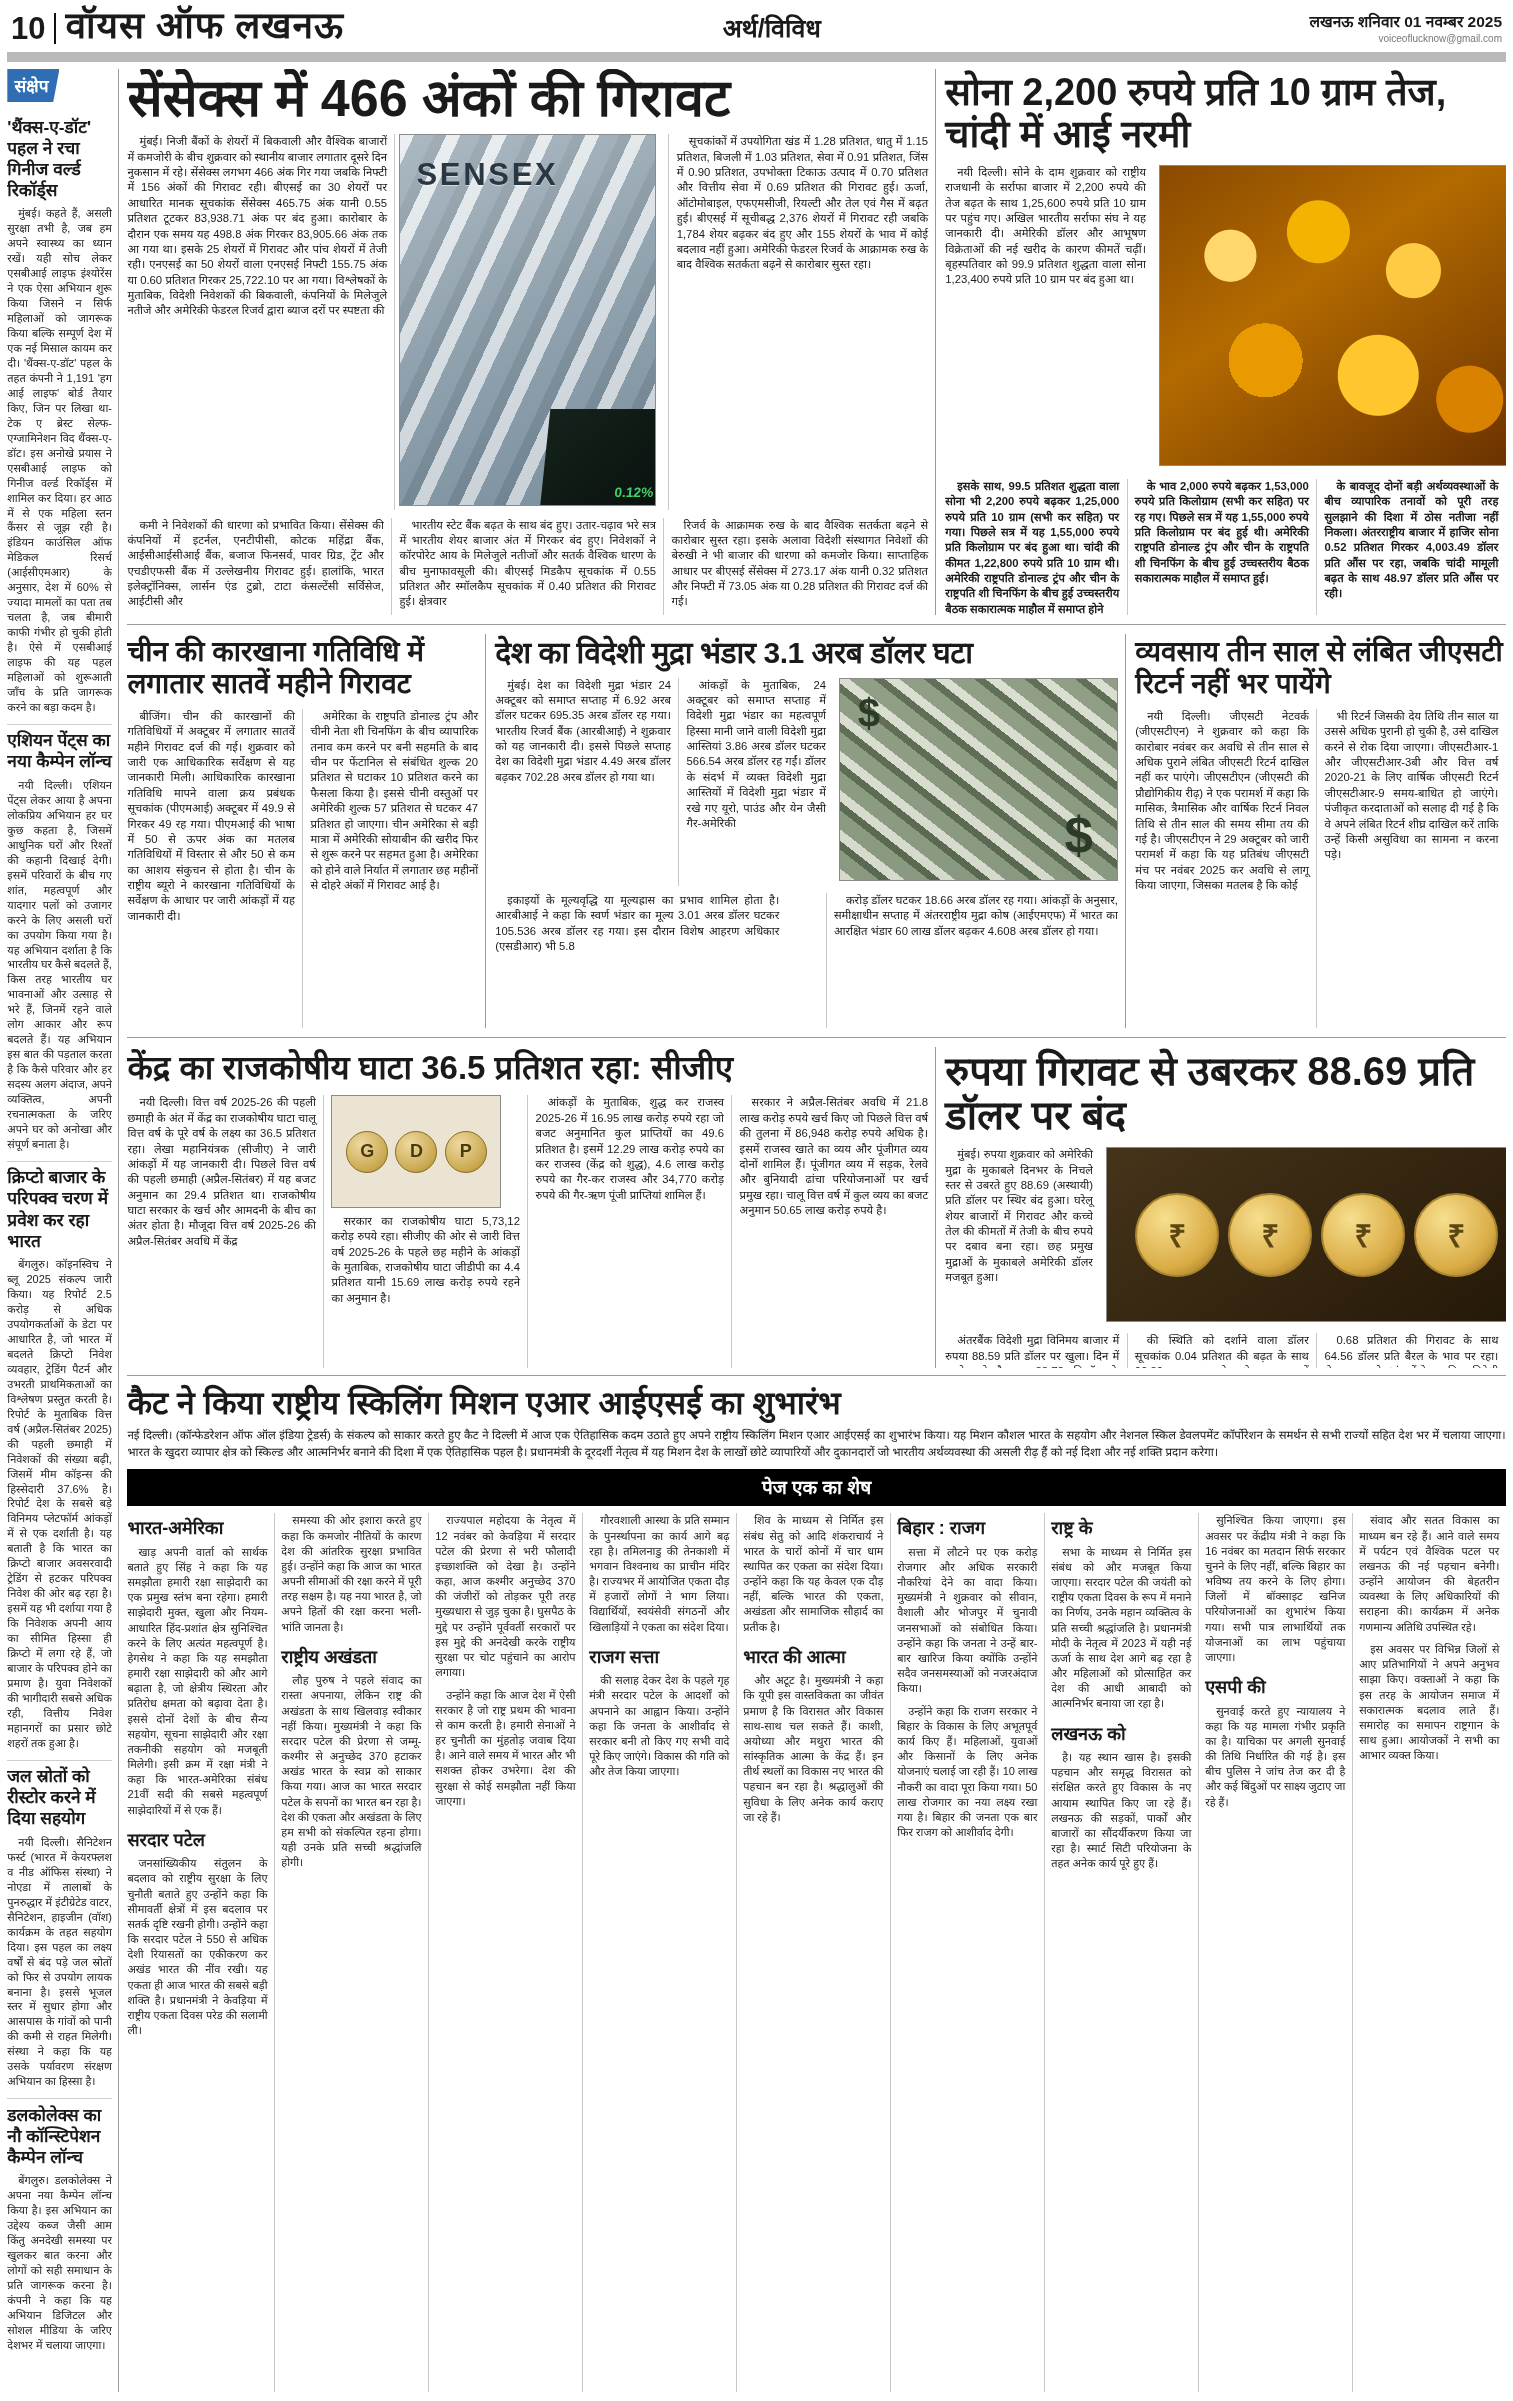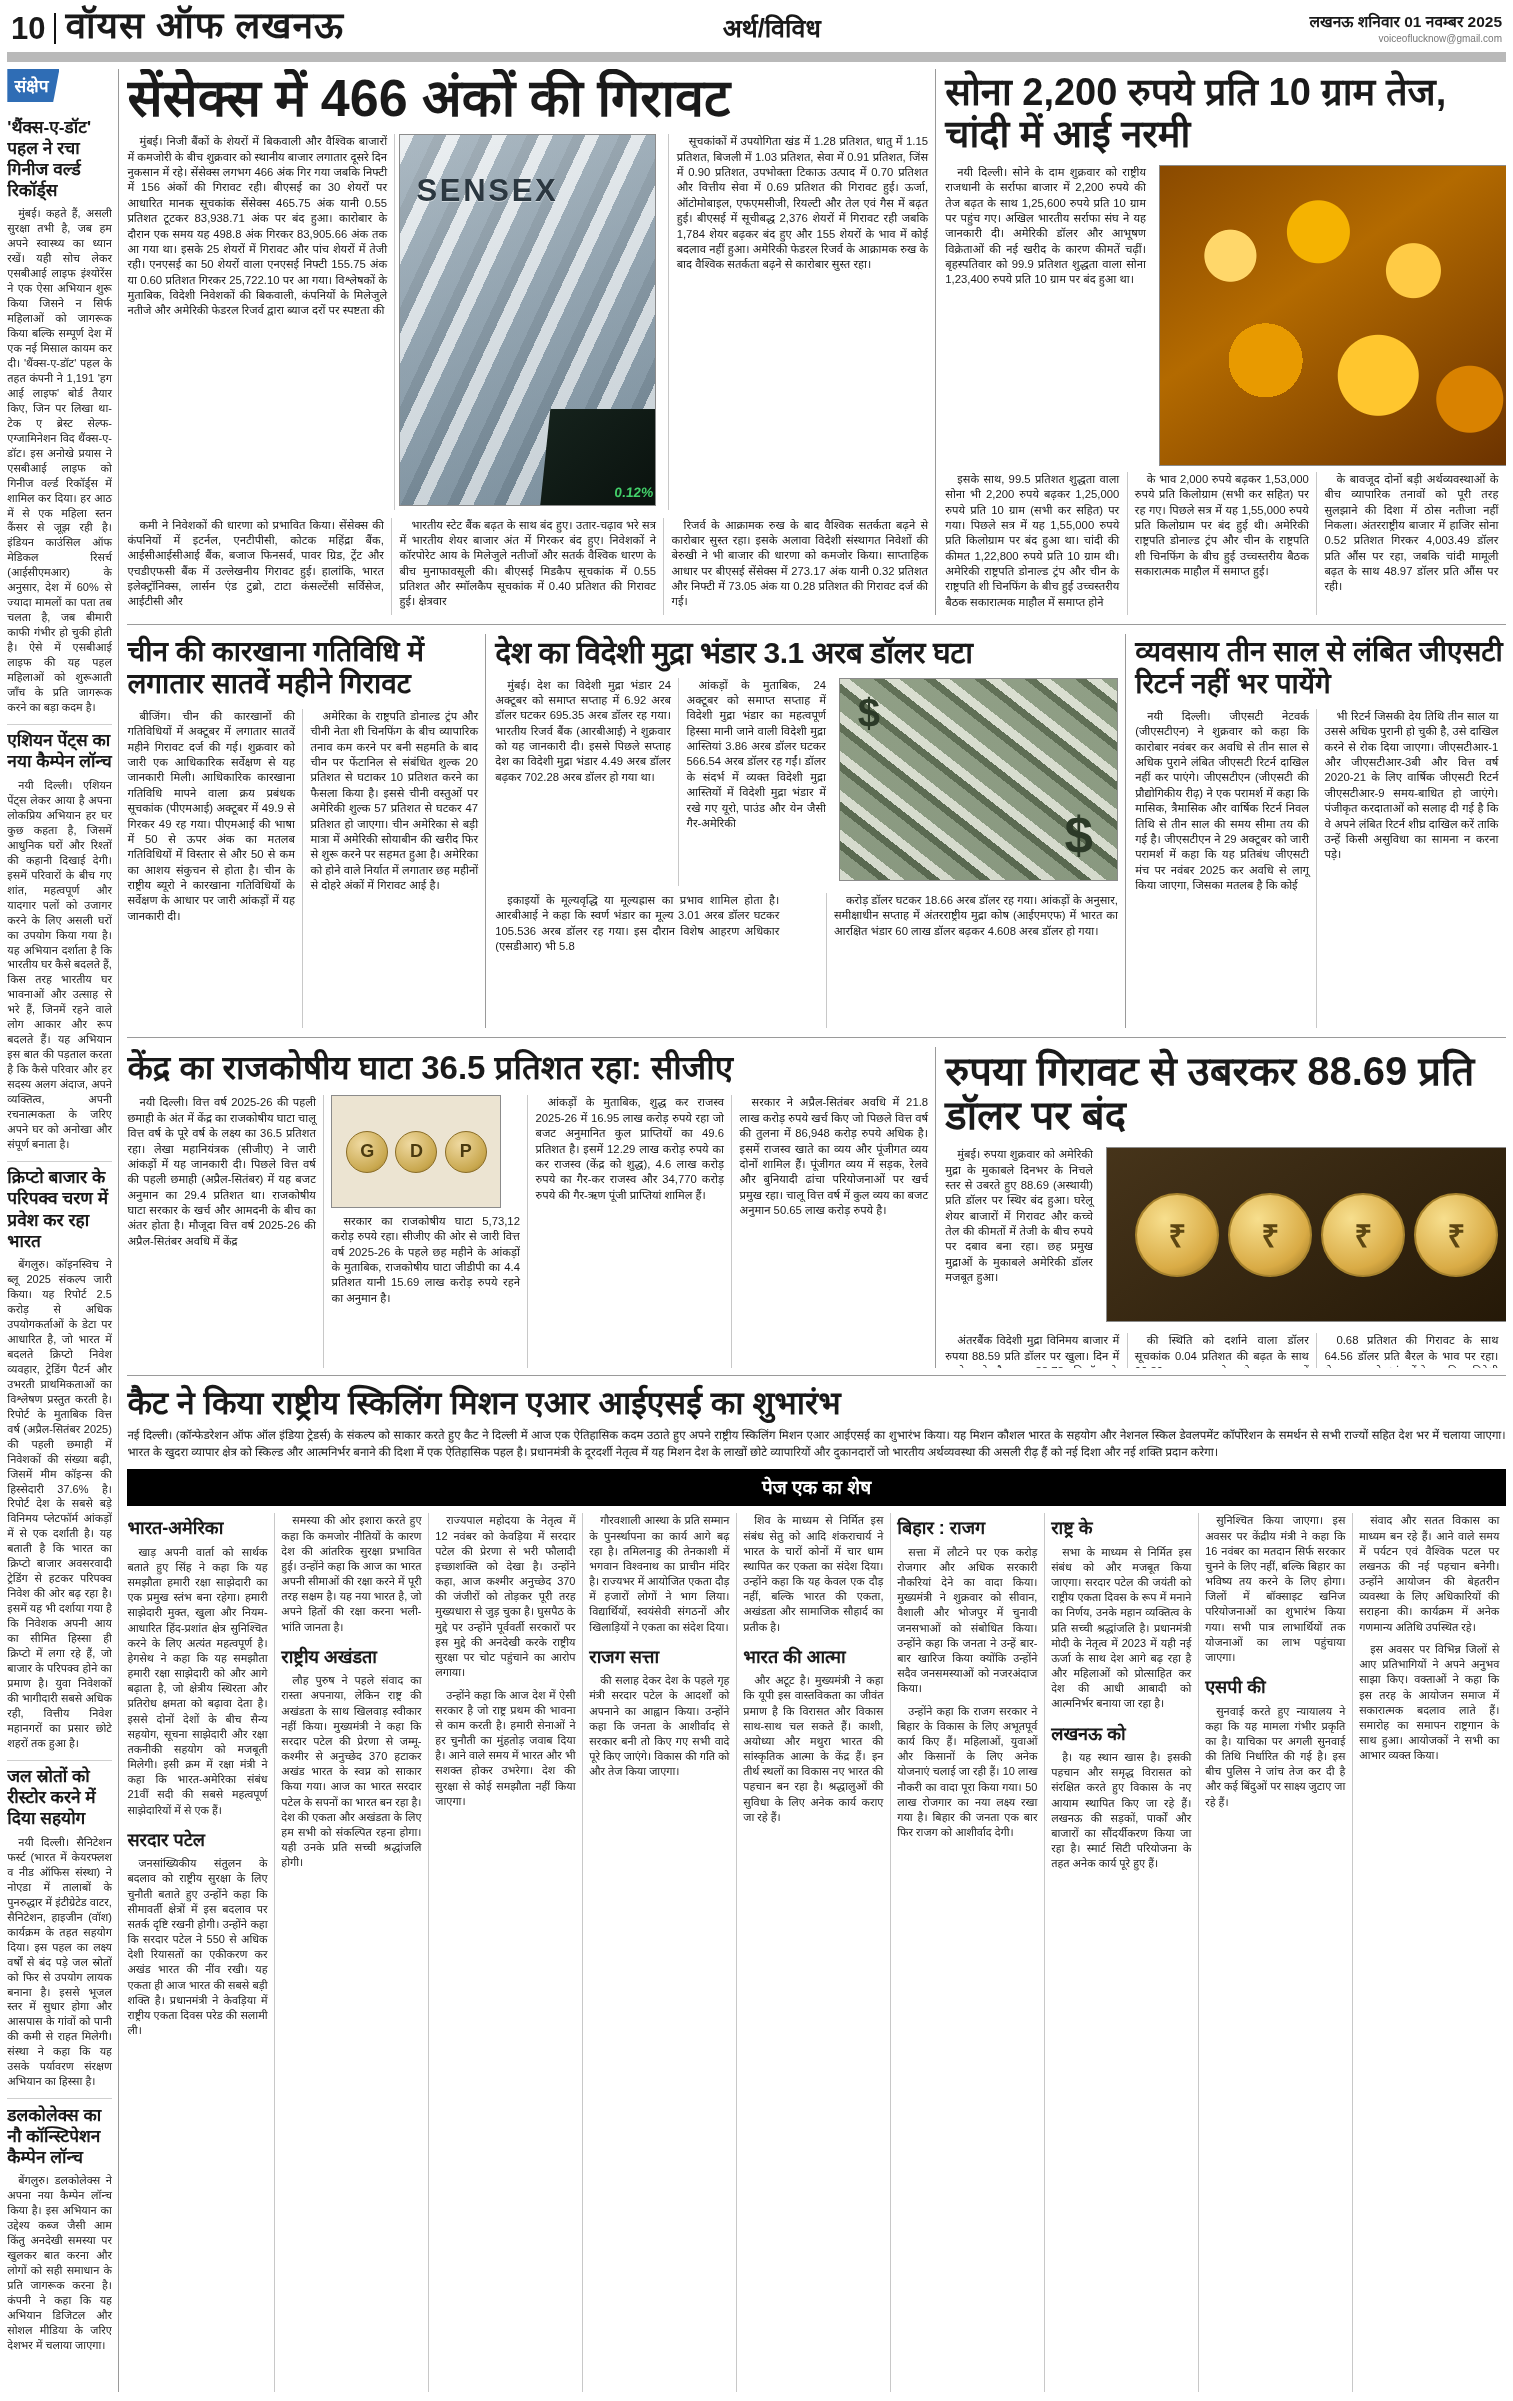--- a/index.html
+++ b/index.html
@@ -50,21 +50,21 @@
   .col p { font-size:11.3px; line-height:1.36; text-align:justify; text-indent:12px; }
   .h-rule { height:0.9px; background:#9a9a9a; margin:9px 0; }
 
   
   .photo { border:0.9px solid #8b8b8b; position:relative; overflow:hidden; flex:0 0 auto; }
   .ph-sensex { width:257px; height:372px;
     background:
       repeating-linear-gradient(115deg, rgba(255,255,255,.55) 0 12.8px, rgba(120,140,155,.45) 12.8px 31px, rgba(70,90,105,.35) 31px 42px),
       linear-gradient(160deg,#d5dde2 0%,#a9b8c2 45%,#7e929f 100%);
   }
-  .ph-sensex .sensex-word { position:absolute; top:38px; left:16.4px; font-size:31px; font-weight:800;
+  .ph-sensex .sensex-word { position:absolute; top:22px; left:16.4px; font-size:31px; font-weight:800;
       color:#2b3740; letter-spacing:2.7px; text-shadow:0 0.9px 0 rgba(255,255,255,.5); }
   .ph-sensex .ticker { position:absolute; right:0; bottom:0; width:46%; height:26%;
       background:linear-gradient(135deg,#15221c,#0a120e); color:#43d06a; font-size:13.7px; font-weight:700;
       display:flex; align-items:flex-end; justify-content:flex-end; padding:5.5px; transform:skewX(-6deg) translateX(7.3px); }
   .ph-gold { width:354px; height:301px;
     background:
       radial-gradient(circle at 20% 30%, #ffd76a 0 25.6px, transparent 26.5px),
       radial-gradient(circle at 45% 22%, #f5b301 0 31px, transparent 32px),
       radial-gradient(circle at 72% 35%, #ffcb45 0 27px, transparent 28px),
       radial-gradient(circle at 30% 65%, #e89a00 0 37px, transparent 37px),
@@ -187,21 +187,21 @@
         <div class="story" style="flex:1; padding-left:9px;">
           <div class="hl-lg">सोना 2,200 रुपये प्रति 10 ग्राम तेज, चांदी में आई नरमी</div>
           <div class="cols" style="flex:0 0 305px;">
             <div class="col" style="flex:0 0 208px;">
               <p>नयी दिल्ली। सोने के दाम शुक्रवार को राष्ट्रीय राजधानी के सर्राफा बाजार में 2,200 रुपये की तेज बढ़त के साथ 1,25,600 रुपये प्रति 10 ग्राम पर पहुंच गए। अखिल भारतीय सर्राफा संघ ने यह जानकारी दी। अमेरिकी डॉलर और आभूषण विक्रेताओं की नई खरीद के कारण कीमतें चढ़ीं। बृहस्पतिवार को 99.9 प्रतिशत शुद्धता वाला सोना 1,23,400 रुपये प्रति 10 ग्राम पर बंद हुआ था।</p>
             </div>
             <div class="col" style="padding:0 0 0 5.5px; border-left:none;">
               <div class="photo ph-gold"></div>
             </div>
           </div>
-          <div class="cols" style="margin-top:2px;">
+          <div class="cols" style="margin-top:9px;font-weight:bold;">
             <div class="col">
               <p>इसके साथ, 99.5 प्रतिशत शुद्धता वाला सोना भी 2,200 रुपये बढ़कर 1,25,000 रुपये प्रति 10 ग्राम (सभी कर सहित) पर गया। पिछले सत्र में यह 1,55,000 रुपये प्रति किलोग्राम पर बंद हुआ था। चांदी की कीमत 1,22,800 रुपये प्रति 10 ग्राम थी। अमेरिकी राष्ट्रपति डोनाल्ड ट्रंप और चीन के राष्ट्रपति शी चिनफिंग के बीच हुई उच्चस्तरीय बैठक सकारात्मक माहौल में समाप्त होने</p>
             </div>
             <div class="col">
               <p>के भाव 2,000 रुपये बढ़कर 1,53,000 रुपये प्रति किलोग्राम (सभी कर सहित) पर रह गए। पिछले सत्र में यह 1,55,000 रुपये प्रति किलोग्राम पर बंद हुई थी। अमेरिकी राष्ट्रपति डोनाल्ड ट्रंप और चीन के राष्ट्रपति शी चिनफिंग के बीच हुई उच्चस्तरीय बैठक सकारात्मक माहौल में समाप्त हुई।</p>
             </div>
             <div class="col">
               <p>के बावजूद दोनों बड़ी अर्थव्यवस्थाओं के बीच व्यापारिक तनावों को पूरी तरह सुलझाने की दिशा में ठोस नतीजा नहीं निकला। अंतरराष्ट्रीय बाजार में हाजिर सोना 0.52 प्रतिशत गिरकर 4,003.49 डॉलर प्रति औंस पर रहा, जबकि चांदी मामूली बढ़त के साथ 48.97 डॉलर प्रति औंस पर रही।</p>
             </div>
           </div>

